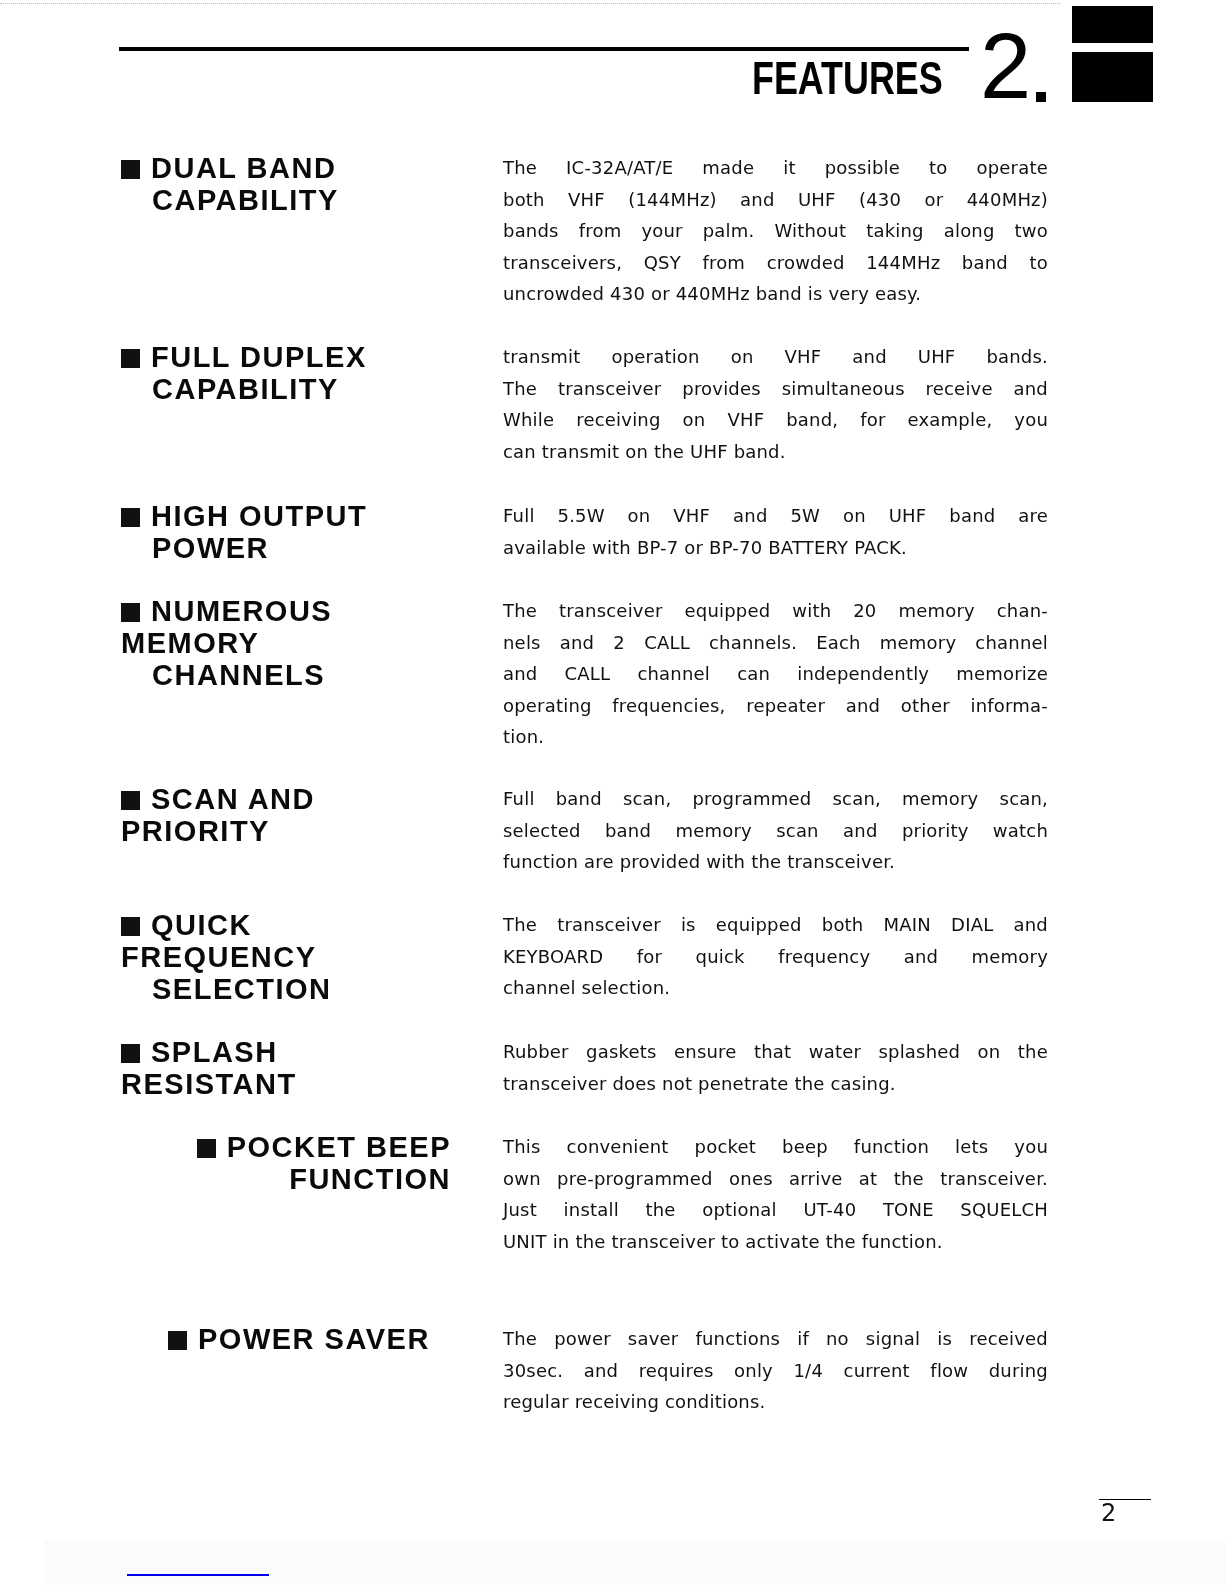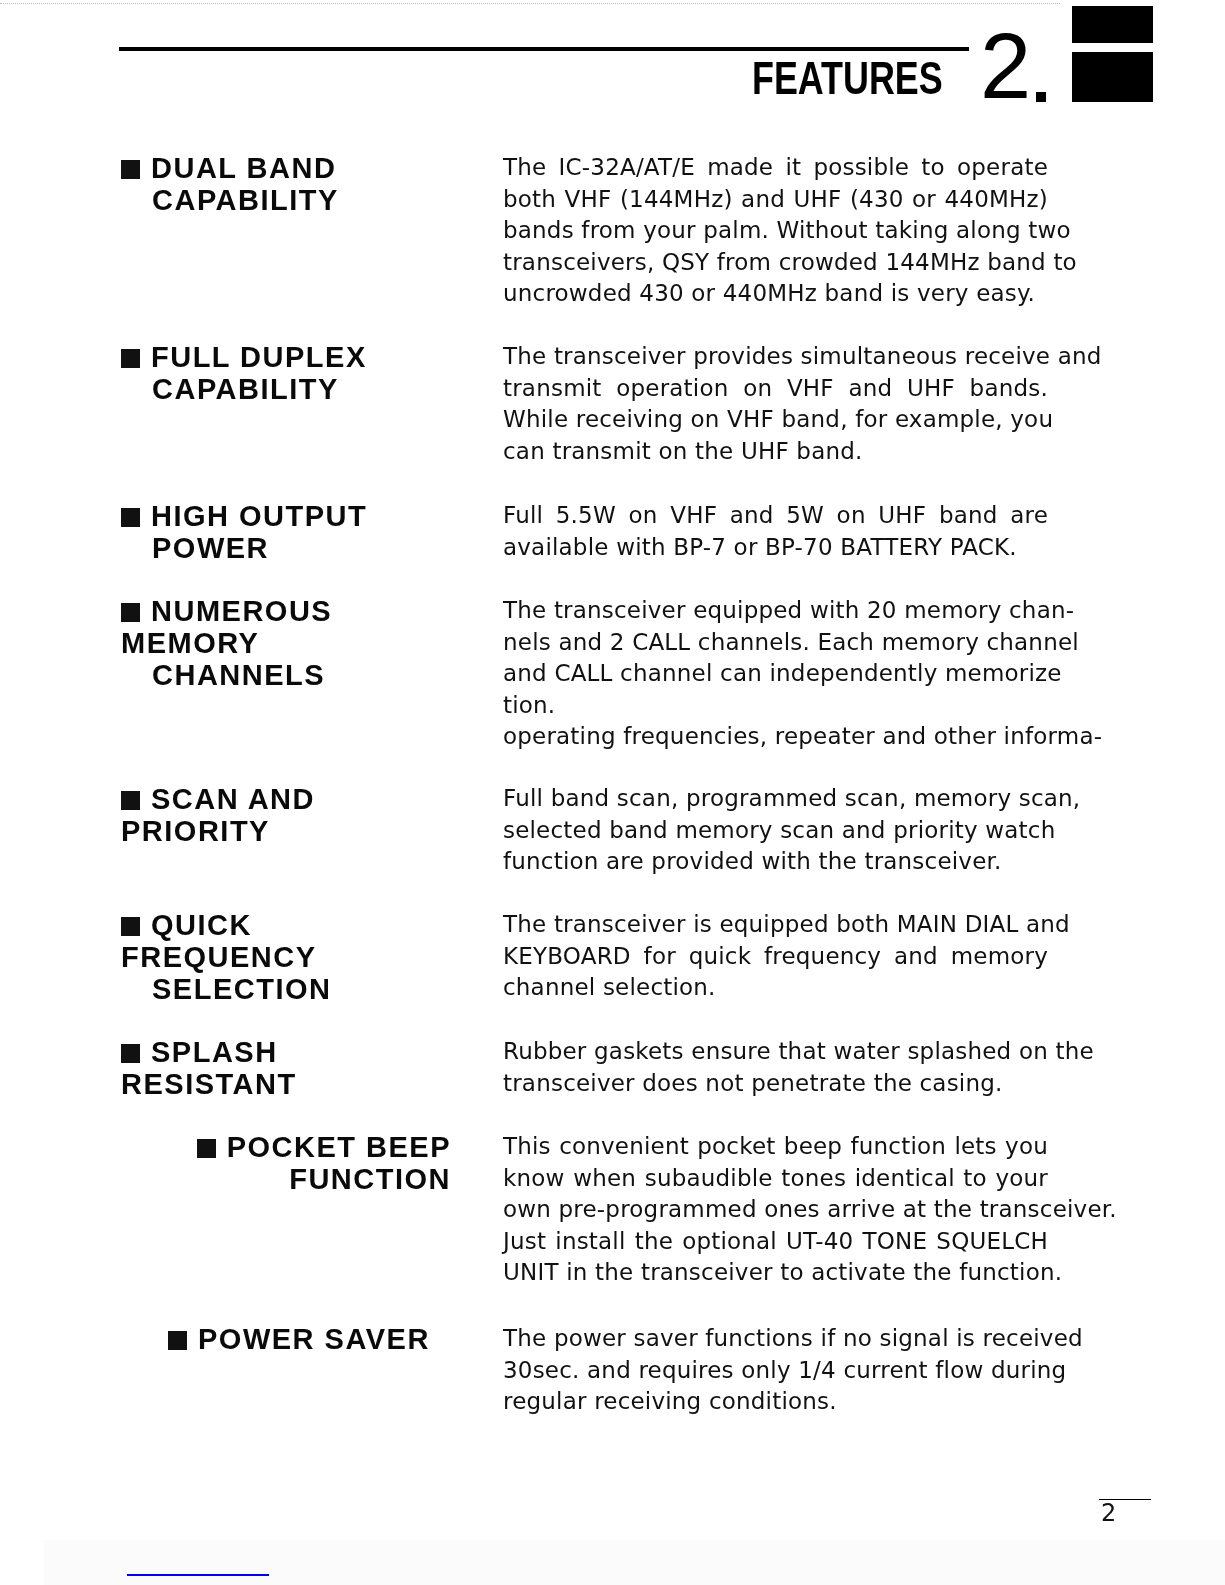--- a/index.html
+++ b/index.html
@@ -42,21 +42,21 @@
       font-family: "Liberation Sans", sans-serif; font-weight: bold;
       font-size: 29px; line-height: 32px; letter-spacing: 1.5px; color: #0a0a0a;
     }
     .feature-heading .bullet {
       display: inline-block; width: 19px; height: 19px; background: #111;
       vertical-align: -1px; margin-right: 11px;
     }
     .feature-heading .line2 { display: block; padding-left: 31px; }
     .feature-desc {
       position: absolute; left: 503px; width: 545px;
-      font-family: "DejaVu Sans", sans-serif; font-size: 23px; line-height: 31.5px;
+      font-family: "DejaVu Sans", sans-serif; font-size: 18px; line-height: 31.5px;
       text-align: justify; color: #111; letter-spacing: 0.2px;
     }
     .feature-desc .ln { display: block; text-align: justify; text-align-last: justify; white-space: nowrap; }
     .feature-desc .ln.last { text-align-last: left; }
 
     .page-number {
       position: absolute; left: 1099px; top: 1499px; width: 50px;
       border-top: 1px solid #000; font-family: "DejaVu Sans", sans-serif;
       font-size: 24px; line-height: 26px; padding-left: 2px; color: #111;
     }
@@ -95,22 +95,22 @@
         <span class="ln">transceivers, QSY from crowded 144MHz band to</span>
         <span class="ln last">uncrowded 430 or 440MHz band is very easy.</span>
       </div>
   </div>
     <div class="feature">
     <div class="feature-heading" style="top: 341px;">
       <span class="bullet"></span><span>FULL DUPLEX</span>
       <span class="line2">CAPABILITY</span>
     </div>
     <div class="feature-desc" style="top: 341px;">
+        <span class="ln">transmit operation on VHF and UHF bands.</span>
         <span class="ln">The transceiver provides simultaneous receive and</span>
-        <span class="ln">transmit operation on VHF and UHF bands.</span>
         <span class="ln">While receiving on VHF band, for example, you</span>
         <span class="ln last">can transmit on the UHF band.</span>
       </div>
   </div>
     <div class="feature">
     <div class="feature-heading" style="top: 500px;">
       <span class="bullet"></span><span>HIGH OUTPUT</span>
       <span class="line2">POWER</span>
     </div>
     <div class="feature-desc" style="top: 500px;">
@@ -120,22 +120,22 @@
   </div>
     <div class="feature">
     <div class="feature-heading" style="top: 595px;">
       <span class="bullet"></span><span>NUMEROUS MEMORY</span>
       <span class="line2">CHANNELS</span>
     </div>
     <div class="feature-desc" style="top: 595px;">
         <span class="ln">The transceiver equipped with 20 memory chan-</span>
         <span class="ln">nels and 2 CALL channels.  Each memory channel</span>
         <span class="ln">and CALL channel can independently memorize</span>
+        <span class="ln">operating frequencies, repeater and other informa-</span>
         <span class="ln last">tion.</span>
-        <span class="ln">operating frequencies, repeater and other informa-</span>
       </div>
   </div>
     <div class="feature">
     <div class="feature-heading" style="top: 783px;">
       <span class="bullet"></span><span>SCAN AND PRIORITY</span>
     </div>
     <div class="feature-desc" style="top: 783px;">
         <span class="ln">Full band scan, programmed scan, memory scan,</span>
         <span class="ln">selected band memory scan and priority watch</span>
         <span class="ln last">function are provided with the transceiver.</span>
@@ -162,21 +162,20 @@
         <span class="ln last">transceiver does not penetrate the casing.</span>
       </div>
   </div>
     <div class="feature">
     <div class="feature-heading" style="top: 1131px; text-align: right;">
       <span class="bullet"></span><span>POCKET BEEP</span>
       <span class="line2">FUNCTION</span>
     </div>
     <div class="feature-desc" style="top: 1131px;">
         <span class="ln">This convenient pocket beep function lets you</span>
-        <span class="ln">know when subaudible tones identical to your</span>
         <span class="ln">own pre-programmed ones arrive at the transceiver.</span>
         <span class="ln">Just install the optional UT-40 TONE SQUELCH</span>
         <span class="ln last">UNIT in the transceiver to activate the function.</span>
       </div>
   </div>
     <div class="feature">
     <div class="feature-heading" style="top: 1323px; padding-left: 47px;">
       <span class="bullet"></span><span>POWER SAVER</span>
       <span class="line2"></span>
     </div>

